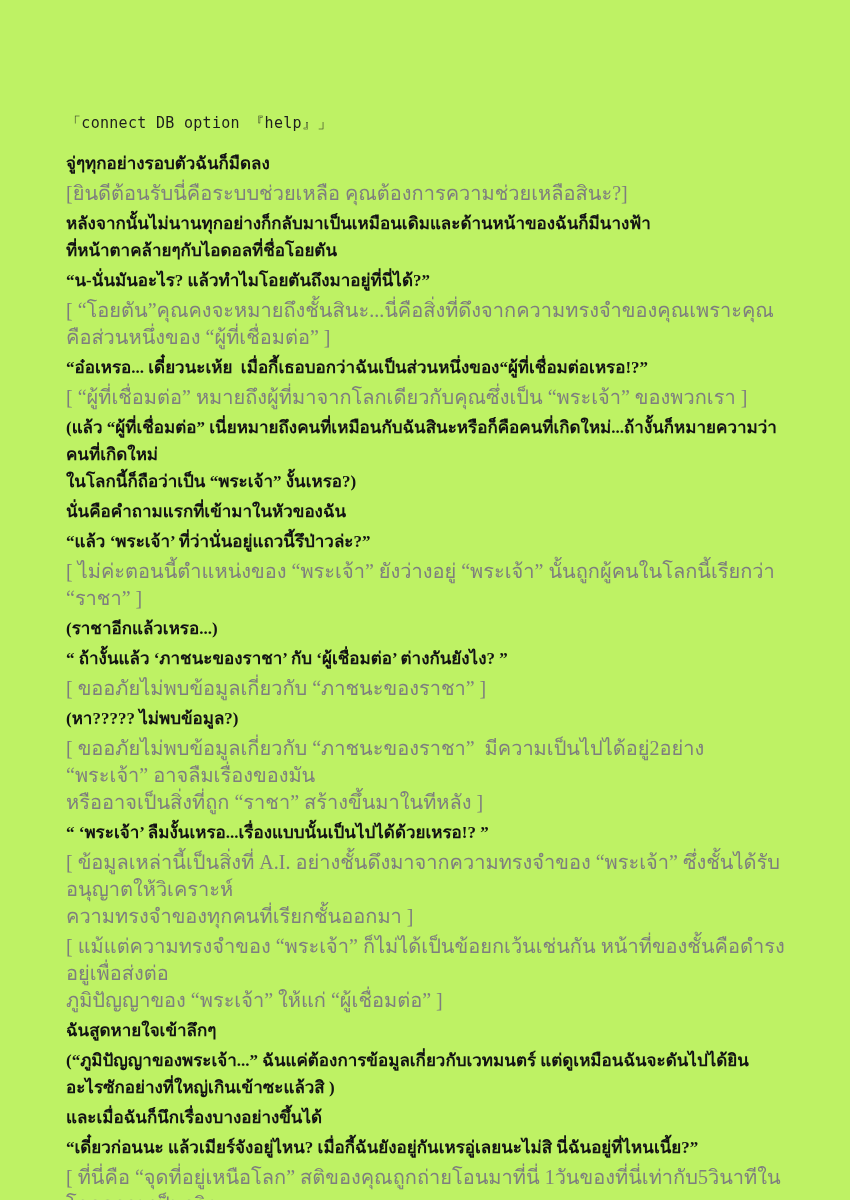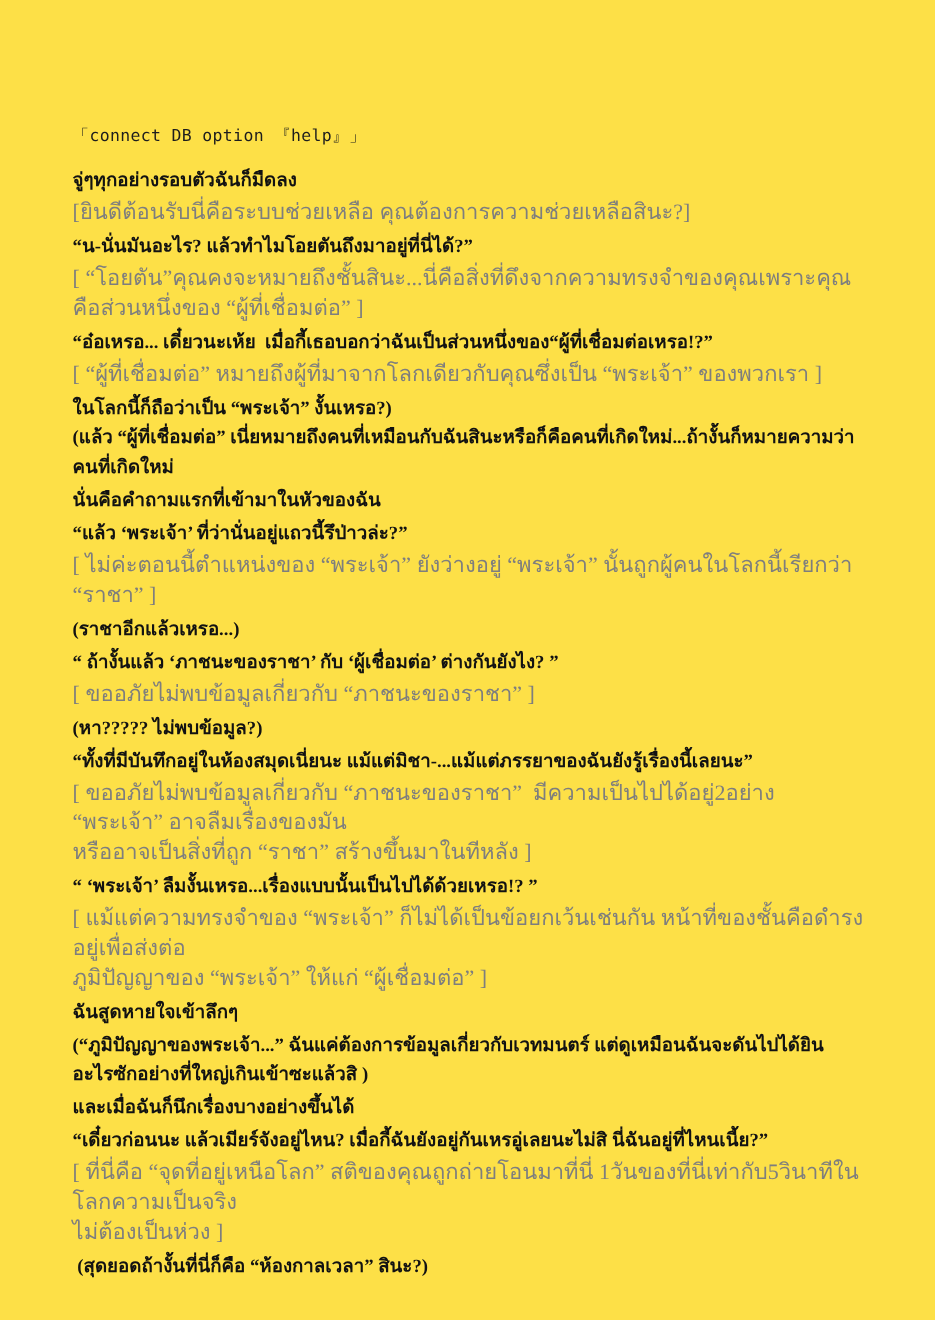--- a/index.html
+++ b/index.html
@@ -9,21 +9,21 @@
   }
   body {
     width: 850px;
     height: 1200px;
     overflow: hidden;
   }
   .page {
     box-sizing: border-box;
     width: 850px;
     height: 1200px;
-    background: #fde047;
+    background: #bef264;
     padding: 110px 62px 30px 66px;
     font-family: "Liberation Serif", "DejaVu Serif", serif;
   }
   .para {
     margin: 0 0 3px 0;
   }
   .line {
     font-size: 17px;
     line-height: 27px;
     white-space: pre-wrap;
@@ -60,34 +60,38 @@
       <div class="para para-code">
         <div class="line">「connect DB option 『help』」</div>
       </div>
       <div class="para para-narration">
         <div class="line">จู่ๆทุกอย่างรอบตัวฉันก็มืดลง</div>
       </div>
       <div class="para para-system">
         <div class="line">[ยินดีต้อนรับนี่คือระบบช่วยเหลือ คุณต้องการความช่วยเหลือสินะ?]</div>
       </div>
       <div class="para para-narration">
+        <div class="line">หลังจากนั้นไม่นานทุกอย่างก็กลับมาเป็นเหมือนเดิมและด้านหน้าของฉันก็มีนางฟ้า</div>
+        <div class="line">ที่หน้าตาคล้ายๆกับไอดอลที่ชื่อโอยตัน</div>
+      </div>
+      <div class="para para-narration">
         <div class="line">“น-นั่นมันอะไร? แล้วทำไมโอยตันถึงมาอยู่ที่นี่ได้?”</div>
       </div>
       <div class="para para-system">
         <div class="line">[ “โอยตัน”คุณคงจะหมายถึงชั้นสินะ...นี่คือสิ่งที่ดึงจากความทรงจำของคุณเพราะคุณคือส่วนหนึ่งของ “ผู้ที่เชื่อมต่อ” ]</div>
       </div>
       <div class="para para-narration">
         <div class="line">“อ๋อเหรอ... เดี๋ยวนะเห้ย  เมื่อกี้เธอบอกว่าฉันเป็นส่วนหนึ่งของ“ผู้ที่เชื่อมต่อเหรอ!?”</div>
       </div>
       <div class="para para-system">
         <div class="line">[ “ผู้ที่เชื่อมต่อ” หมายถึงผู้ที่มาจากโลกเดียวกับคุณซึ่งเป็น “พระเจ้า” ของพวกเรา ]</div>
       </div>
       <div class="para para-narration">
+        <div class="line">(แล้ว “ผู้ที่เชื่อมต่อ” เนี่ยหมายถึงคนที่เหมือนกับฉันสินะหรือก็คือคนที่เกิดใหม่...ถ้างั้นก็หมายความว่าคนที่เกิดใหม่</div>
         <div class="line">ในโลกนี้ก็ถือว่าเป็น “พระเจ้า” งั้นเหรอ?)</div>
-        <div class="line">(แล้ว “ผู้ที่เชื่อมต่อ” เนี่ยหมายถึงคนที่เหมือนกับฉันสินะหรือก็คือคนที่เกิดใหม่...ถ้างั้นก็หมายความว่าคนที่เกิดใหม่</div>
       </div>
       <div class="para para-narration">
         <div class="line">นั่นคือคำถามแรกที่เข้ามาในหัวของฉัน</div>
       </div>
       <div class="para para-narration">
         <div class="line">“แล้ว ‘พระเจ้า’ ที่ว่านั่นอยู่แถวนี้รึป่าวล่ะ?”</div>
       </div>
       <div class="para para-system">
         <div class="line">[ ไม่ค่ะตอนนี้ตำแหน่งของ “พระเจ้า” ยังว่างอยู่ “พระเจ้า” นั้นถูกผู้คนในโลกนี้เรียกว่า “ราชา” ]</div>
       </div>
@@ -96,29 +100,30 @@
       </div>
       <div class="para para-narration">
         <div class="line">“ ถ้างั้นแล้ว ‘ภาชนะของราชา’ กับ ‘ผู้เชื่อมต่อ’ ต่างกันยังไง? ”</div>
       </div>
       <div class="para para-system">
         <div class="line">[ ขออภัยไม่พบข้อมูลเกี่ยวกับ “ภาชนะของราชา” ]</div>
       </div>
       <div class="para para-narration">
         <div class="line">(หา????? ไม่พบข้อมูล?)</div>
       </div>
-      <div class="para para-narration">
-        <div class="line">“ทั้งที่มีบันทึกอยู่ในห้องสมุดเนี่ยนะ แม้แต่มิชา-...แม้แต่ภรรยาของฉันยังรู้เรื่องนี้เลยนะ”</div>
-      </div>
       <div class="para para-system">
         <div class="line">[ ขออภัยไม่พบข้อมูลเกี่ยวกับ “ภาชนะของราชา”  มีความเป็นไปได้อยู่2อย่าง “พระเจ้า” อาจลืมเรื่องของมัน</div>
         <div class="line">หรืออาจเป็นสิ่งที่ถูก “ราชา” สร้างขึ้นมาในทีหลัง ]</div>
       </div>
       <div class="para para-narration">
         <div class="line">“ ‘พระเจ้า’ ลืมงั้นเหรอ...เรื่องแบบนั้นเป็นไปได้ด้วยเหรอ!? ”</div>
+      </div>
+      <div class="para para-system">
+        <div class="line">[ ข้อมูลเหล่านี้เป็นสิ่งที่ A.I. อย่างชั้นดึงมาจากความทรงจำของ “พระเจ้า” ซึ่งชั้นได้รับอนุญาตให้วิเคราะห์</div>
+        <div class="line">ความทรงจำของทุกคนที่เรียกชั้นออกมา ]</div>
       </div>
       <div class="para para-system">
         <div class="line">[ แม้แต่ความทรงจำของ “พระเจ้า” ก็ไม่ได้เป็นข้อยกเว้นเช่นกัน หน้าที่ของชั้นคือดำรงอยู่เพื่อส่งต่อ</div>
         <div class="line">ภูมิปัญญาของ “พระเจ้า” ให้แก่ “ผู้เชื่อมต่อ” ]</div>
       </div>
       <div class="para para-narration">
         <div class="line">ฉันสูดหายใจเข้าลึกๆ</div>
       </div>
       <div class="para para-narration">
         <div class="line">(“ภูมิปัญญาของพระเจ้า...” ฉันแค่ต้องการข้อมูลเกี่ยวกับเวทมนตร์ แต่ดูเหมือนฉันจะดันไปได้ยิน</div>

